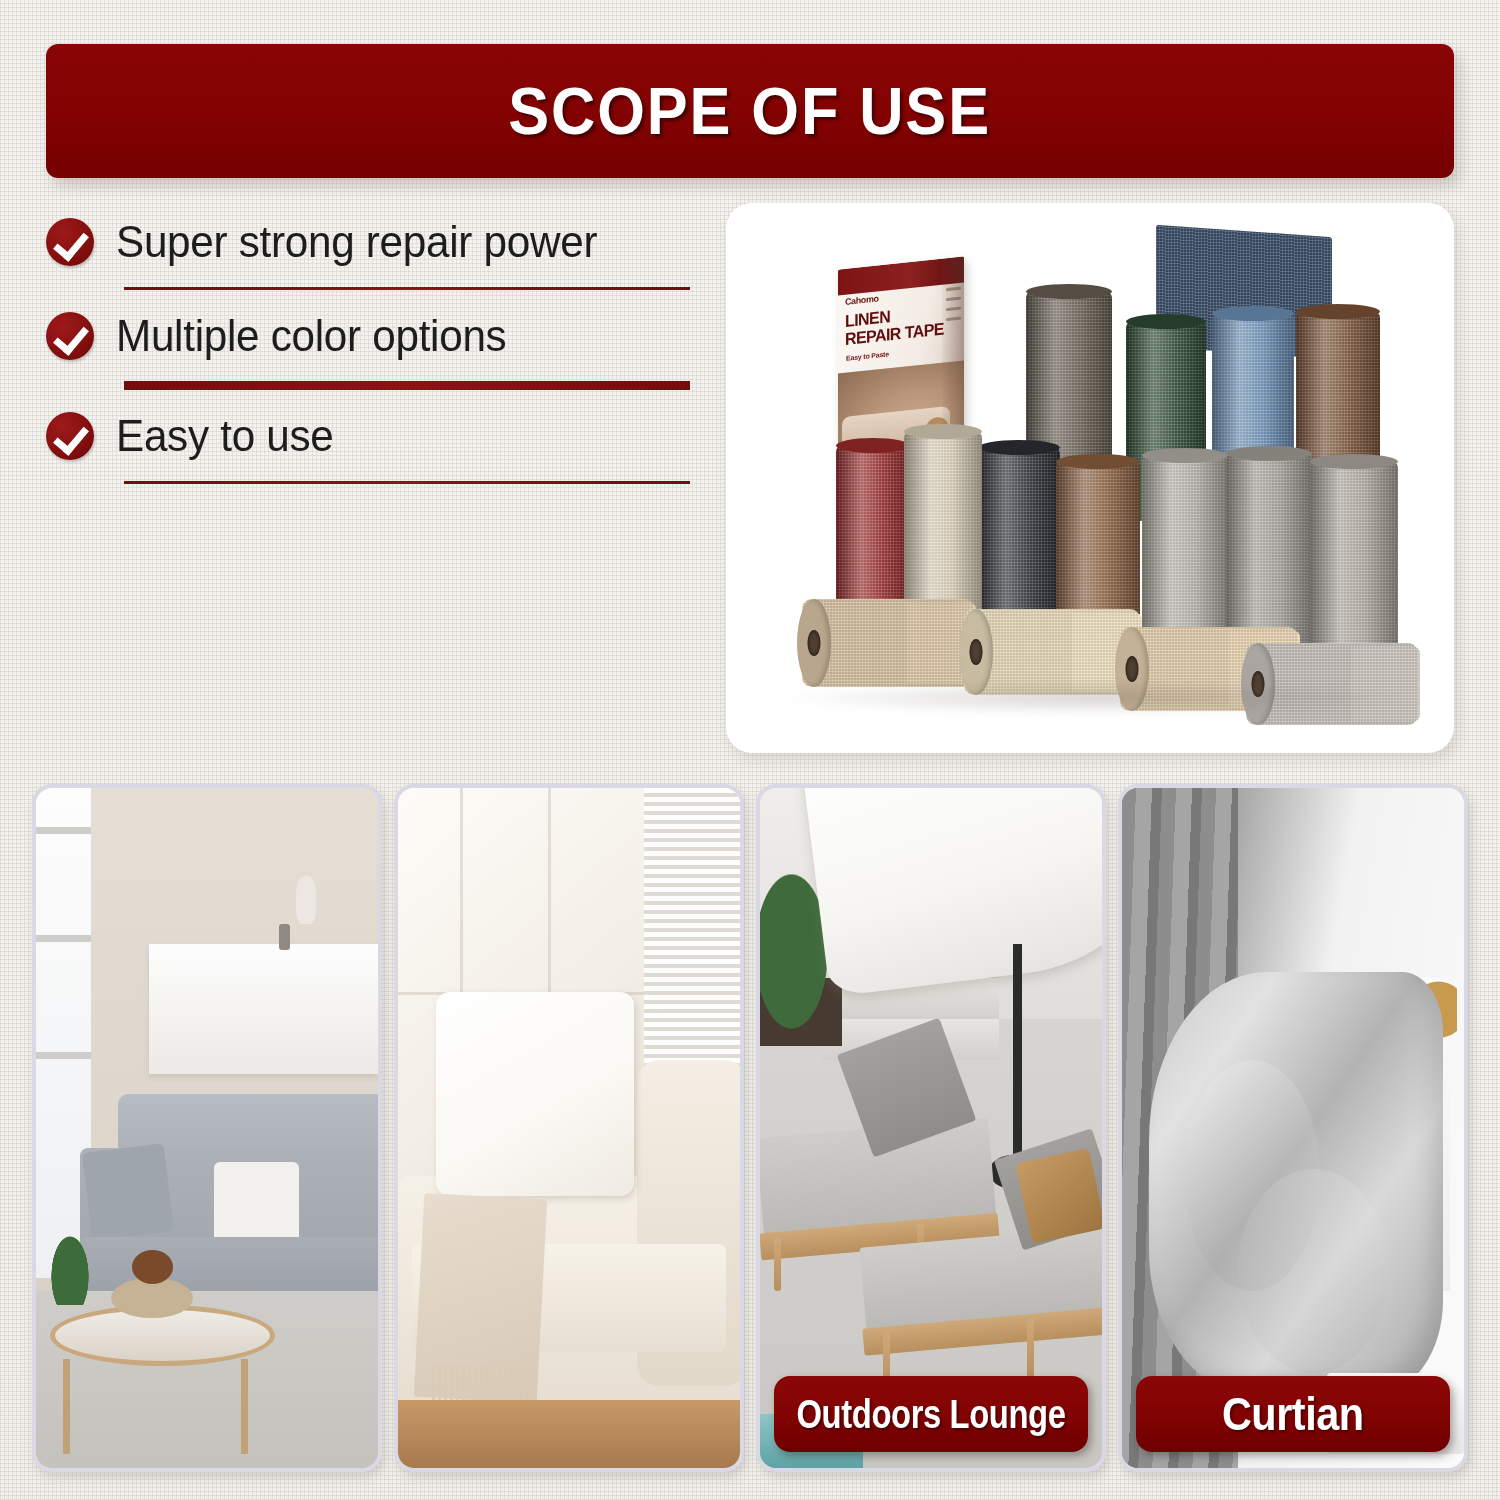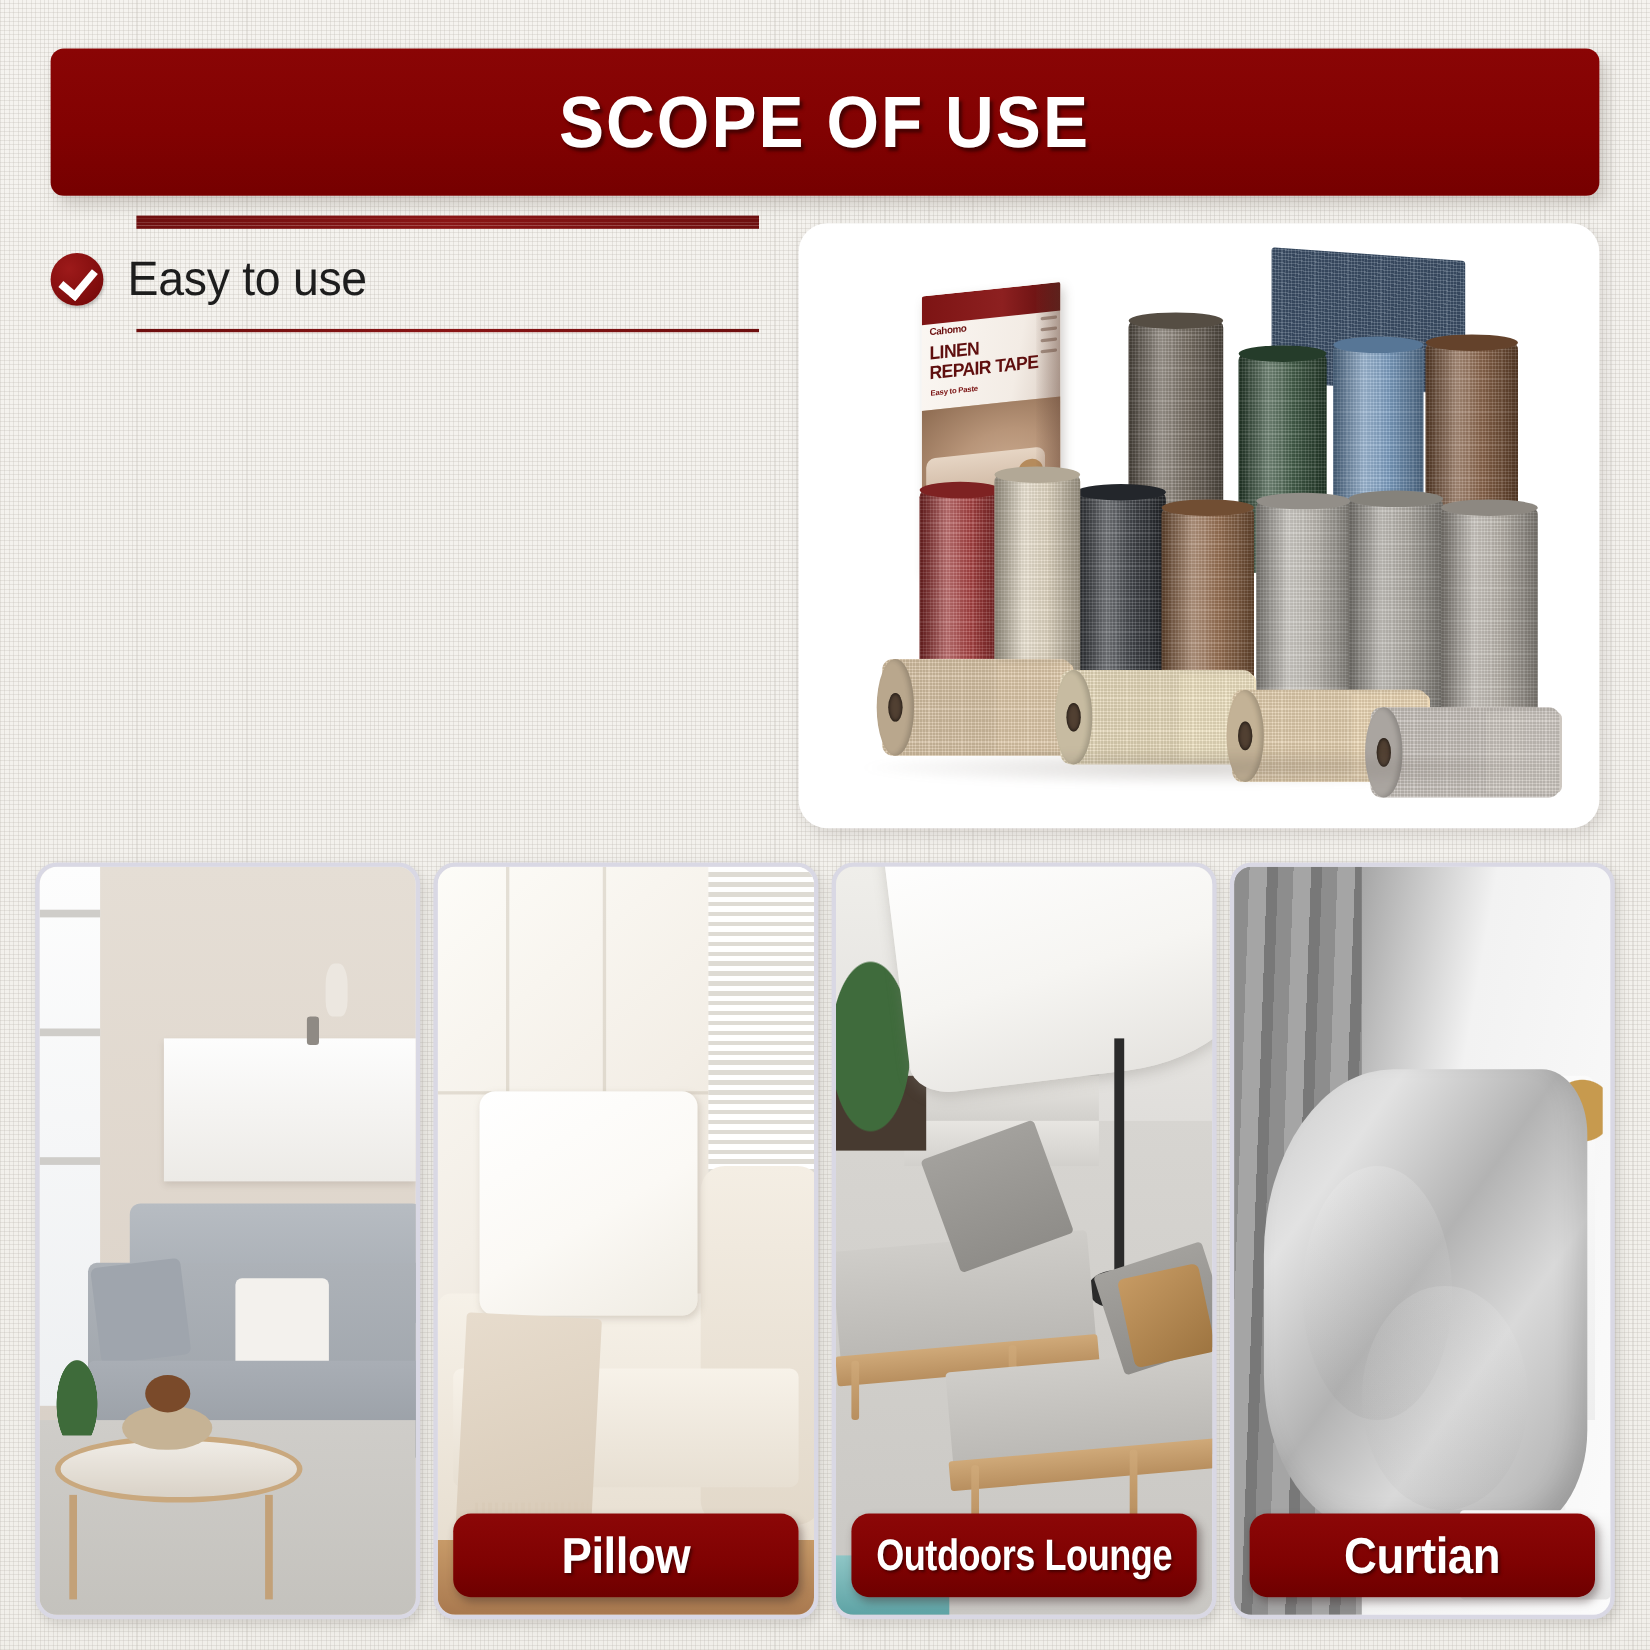--- a/index.html
+++ b/index.html
@@ -373,22 +373,30 @@
 </style>
 </head>
 <body>
 
 <div class="banner">
   <div class="banner-title">SCOPE OF USE</div>
 </div>
 
 <div class="features">
 
+  <div class="feature-row">
+    <div class="check-badge"></div>
+    <div class="feature-text">Super strong repair power</div>
+  </div>
   <div class="divider"></div>
 
+  <div class="feature-row">
+    <div class="check-badge"></div>
+    <div class="feature-text">Multiple color options</div>
+  </div>
   <div class="divider"></div>
 
   <div class="divider"></div>
 
   <div class="divider"></div>
 
   <div class="feature-row">
     <div class="check-badge"></div>
     <div class="feature-text">Easy to use</div>
   </div>
@@ -542,23 +550,20 @@
       <div class="pl-pane" style="left:0; top:30%; width:72%; height:3px"></div>
       <div class="pl-blind"></div>
       <div class="pl-sofa"></div>
       <div class="pl-arm"></div>
       <div class="pl-pillow"></div>
       <div class="pl-seat"></div>
       <div class="pl-throw"></div>
       <div class="pl-fringe"></div>
       <div class="pl-floor"></div>
     </div>
-    <div class="photo-label">
-      <span>Pillow</span>
-    </div>
   </div>
 
   <div class="photo-card">
     <div class="scene outdoor-scene">
       <div class="od-wall"></div>
       <div class="od-step" style="left:26%; top:22%; width:44%; height:6%"></div>
       <div class="od-step" style="left:22%; top:28%; width:48%; height:6%"></div>
       <div class="od-step" style="left:18%; top:34%; width:52%; height:6%"></div>
       <div class="od-soil"></div>
       <div class="od-plant"></div>

